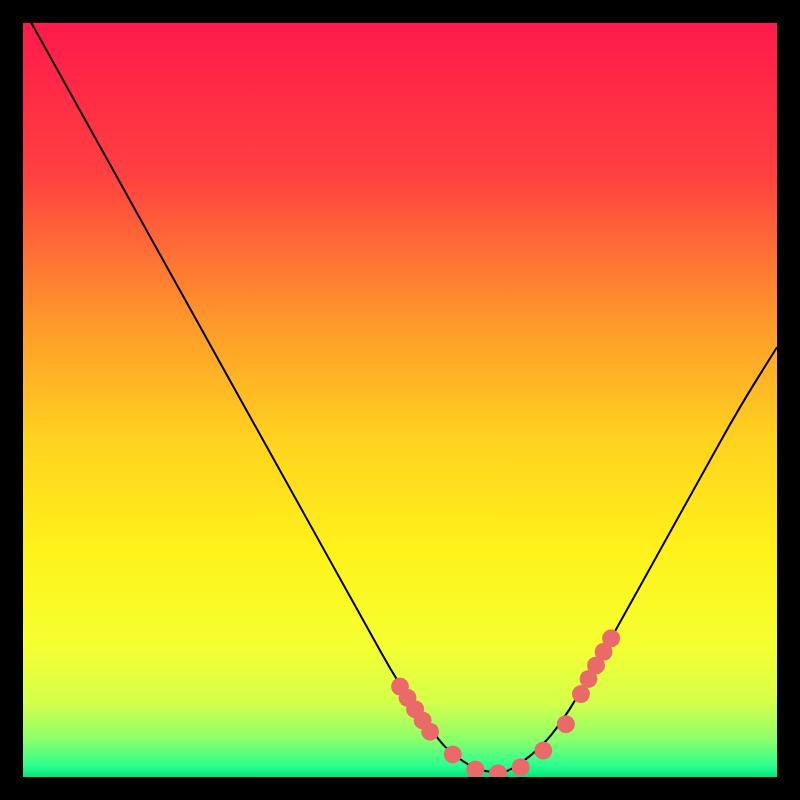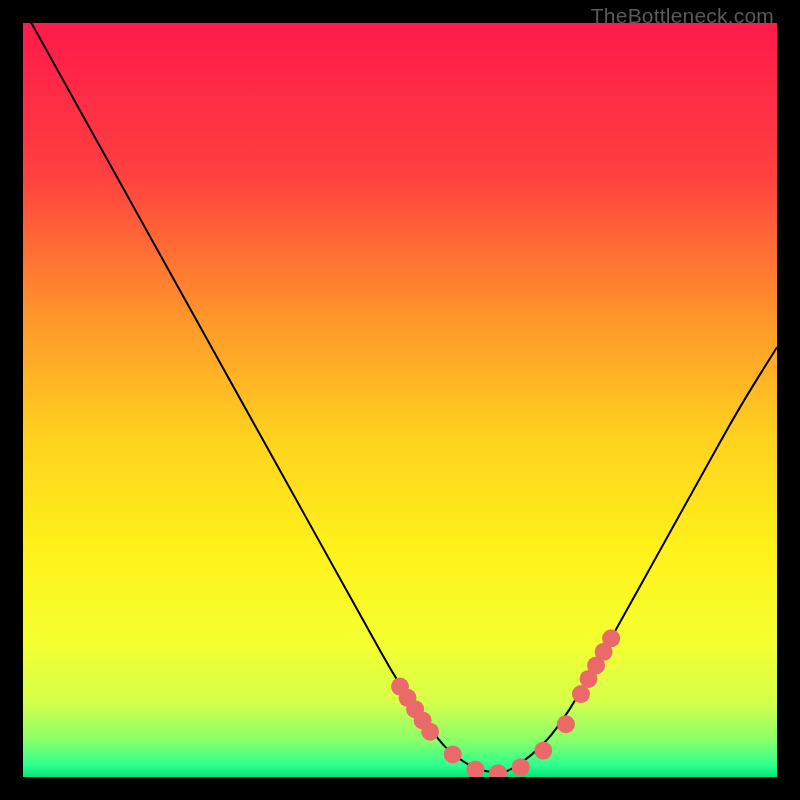--- a/index.html
+++ b/index.html
@@ -90,14 +90,13 @@
           <circle cx="557.96" cy="671.06" r="9" fill="#ea6a6a"></circle>
           <circle cx="565.5" cy="655.98" r="9" fill="#ea6a6a"></circle>
           <circle cx="573.04" cy="642.408" r="9" fill="#ea6a6a"></circle>
           <circle cx="580.58" cy="628.836" r="9" fill="#ea6a6a"></circle>
           <circle cx="588.12" cy="615.264" r="9" fill="#ea6a6a"></circle>
         </g>
     </svg>
 
   </div>
 
-  <div class="watermark">TheBottleneck.com</div>
 </div>
 
 </body></html>

